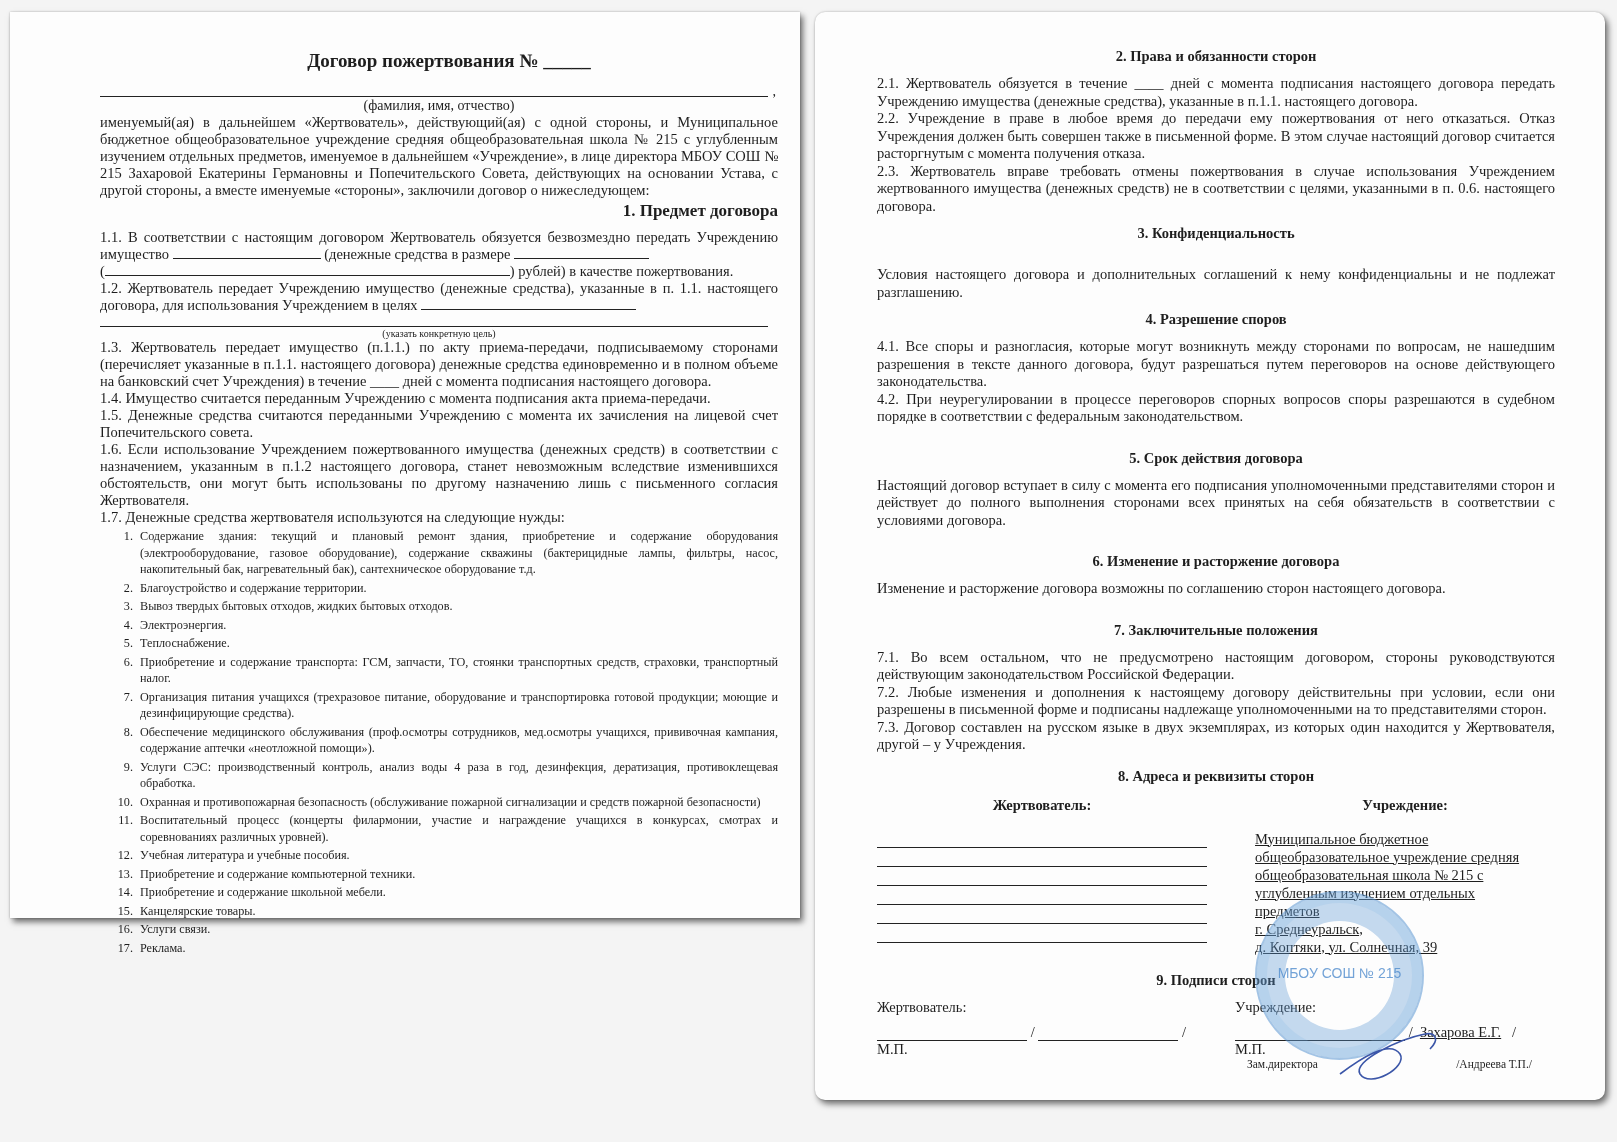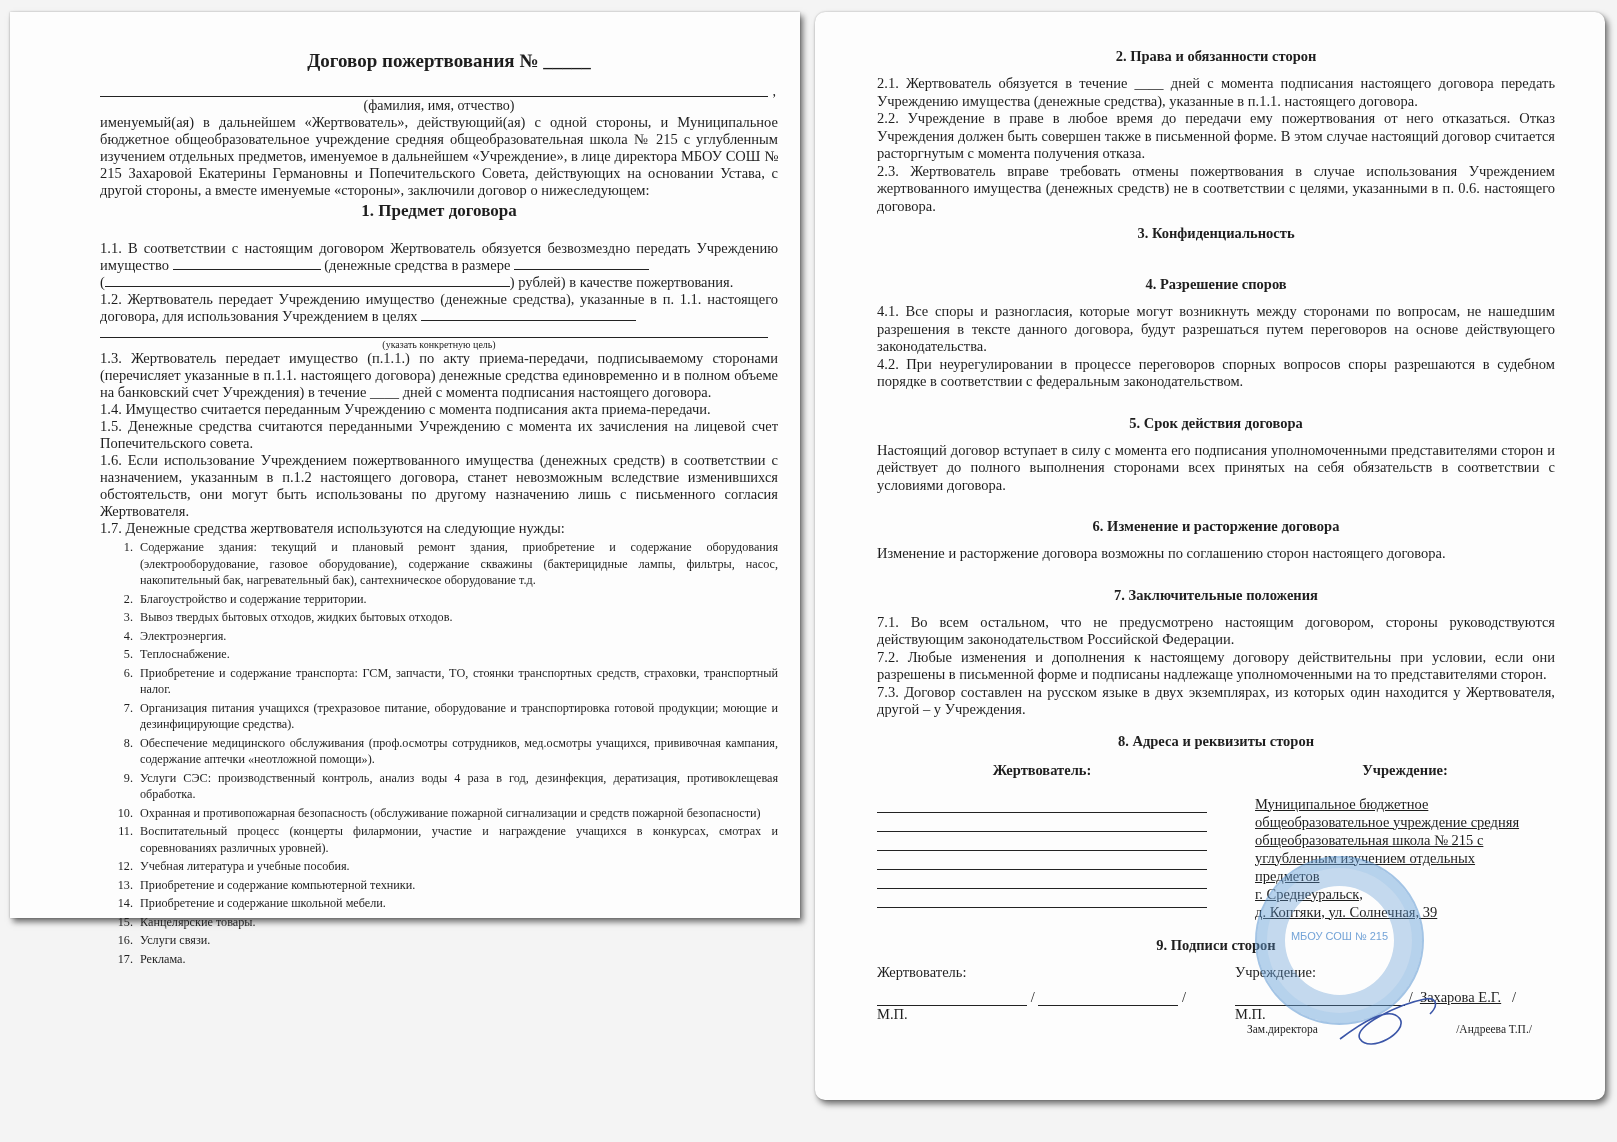--- a/index.html
+++ b/index.html
@@ -20,21 +20,21 @@
   #page-right { left: 815px; top: 12px; width: 790px; height: 1088px; padding: 22px 50px 0 62px; border-radius: 10px; }
 
   .doc-title { text-align: center; font-weight: bold; font-size: 19px; margin: 16px 0 6px; padding-left: 20px; }
   .row-city { display: flex; justify-content: space-between; font-size: 14.5px; margin-top: 8px; }
   .row-city .date { margin-top: 10px; margin-right: 8px; }
   .blank-line { border-bottom: 1.3px solid #222; height: 18px; margin-right: 10px; position: relative; }
   .blank-line .comma { position: absolute; right: -8px; bottom: -4px; font-size: 14px; }
   .caption { text-align: center; font-size: 14px; margin-top: 1px; }
   .caption-small { text-align: center; font-size: 10px; margin-top: 1px; }
   .para { font-size: 14.5px; line-height: 17px; text-align: justify; margin: 0; }
-  .section-title { text-align: center; font-weight: bold; font-size: 17px; margin: 2px 0 19px; }
+  .section-title { text-align: right; font-weight: bold; font-size: 17px; margin: 2px 0 8px; }
   .u { display: inline-block; border-bottom: 1.2px solid #222; height: 12px; vertical-align: baseline; }
 
   ol.needs { margin: 2px 0 0 0; padding-left: 36px; font-size: 12.2px; line-height: 16.5px; }
   ol.needs li { margin-bottom: 2px; text-align: justify; padding-left: 4px; }
 
   .r-section { text-align: center; font-weight: bold; font-size: 14.5px; margin: 10px 0 10px; }
   .r-para { font-size: 14.5px; line-height: 17.5px; text-align: justify; margin: 0; }
   .spacer { height: 14px; }
 
   .req { display: flex; justify-content: space-between; margin-top: 12px; }
@@ -51,21 +51,21 @@
   .sig-blank { display: inline-block; border-bottom: 1.2px solid #222; height: 16px; }
   .small { font-size: 11.5px; }
 
   .stamp {
     position: absolute; left: 20px; top: -108px;
     width: 165px; height: 165px; border-radius: 50%;
     border: 2px solid rgba(90,150,210,0.55);
     box-shadow: inset 0 0 0 10px rgba(120,175,225,0.18), inset 0 0 0 26px rgba(255,255,255,0), inset 0 0 0 28px rgba(90,150,210,0.35);
     pointer-events: none;
   }
-  .stamp-text { position: absolute; left: 0; right: 0; top: 72px; text-align: center; color: rgba(80,140,205,0.8); font-size: 11px; font-family: "Liberation Sans", sans-serif; }
+  .stamp-text { position: absolute; left: 0; right: 0; top: 72px; text-align: center; color: rgba(80,140,205,0.8); font-size: 14px; font-family: "Liberation Sans", sans-serif; }
   .signature-scribble { position: absolute; left: 95px; top: 20px; pointer-events: none; }
 </style>
 </head>
 <body>
 
 <div class="page" id="page-left">
   <div class="doc-title">Договор пожертвования № _____</div>
   <div class="blank-line">
       <span class="comma">,</span>
     </div>
@@ -113,20 +113,21 @@
 </div>
 
 <div class="page" id="page-right">
   <div class="r-section" style="margin-top:14px">2. Права и обязанности сторон</div>
   <p class="r-para">2.1. Жертвователь обязуется в течение ____ дней с момента подписания настоящего договора передать Учреждению имущества (денежные средства), указанные в п.1.1. настоящего договора.</p>
   <p class="r-para">2.2. Учреждение в праве в любое время до передачи ему пожертвования от него отказаться. Отказ Учреждения должен быть совершен также в письменной форме. В этом случае настоящий договор считается расторгнутым с момента получения отказа.</p>
   <p class="r-para">2.3. Жертвователь вправе требовать отмены пожертвования в случае использования Учреждением жертвованного имущества (денежных средств) не в соответствии с целями, указанными в п. 0.6. настоящего договора.</p>
 
   <div class="r-section">3. Конфиденциальность</div>
   <div class="spacer"></div>
+  <p class="r-para">Условия настоящего договора и дополнительных соглашений к нему конфиденциальны и не подлежат разглашению.</p>
 
   <div class="r-section">4. Разрешение споров</div>
   <p class="r-para">4.1. Все споры и разногласия, которые могут возникнуть между сторонами по вопросам, не нашедшим разрешения в тексте данного договора, будут разрешаться путем переговоров на основе действующего законодательства.</p>
   <p class="r-para">4.2. При неурегулировании в процессе переговоров спорных вопросов споры разрешаются в судебном порядке в соответствии с федеральным законодательством.</p>
 
   <div class="spacer"></div>
   <div class="r-section">5. Срок действия договора</div>
   <p class="r-para">Настоящий договор вступает в силу с момента его подписания уполномоченными представителями сторон и действует до полного выполнения сторонами всех принятых на себя обязательств в соответствии с условиями договора.</p>
 
   <div class="spacer"></div>

